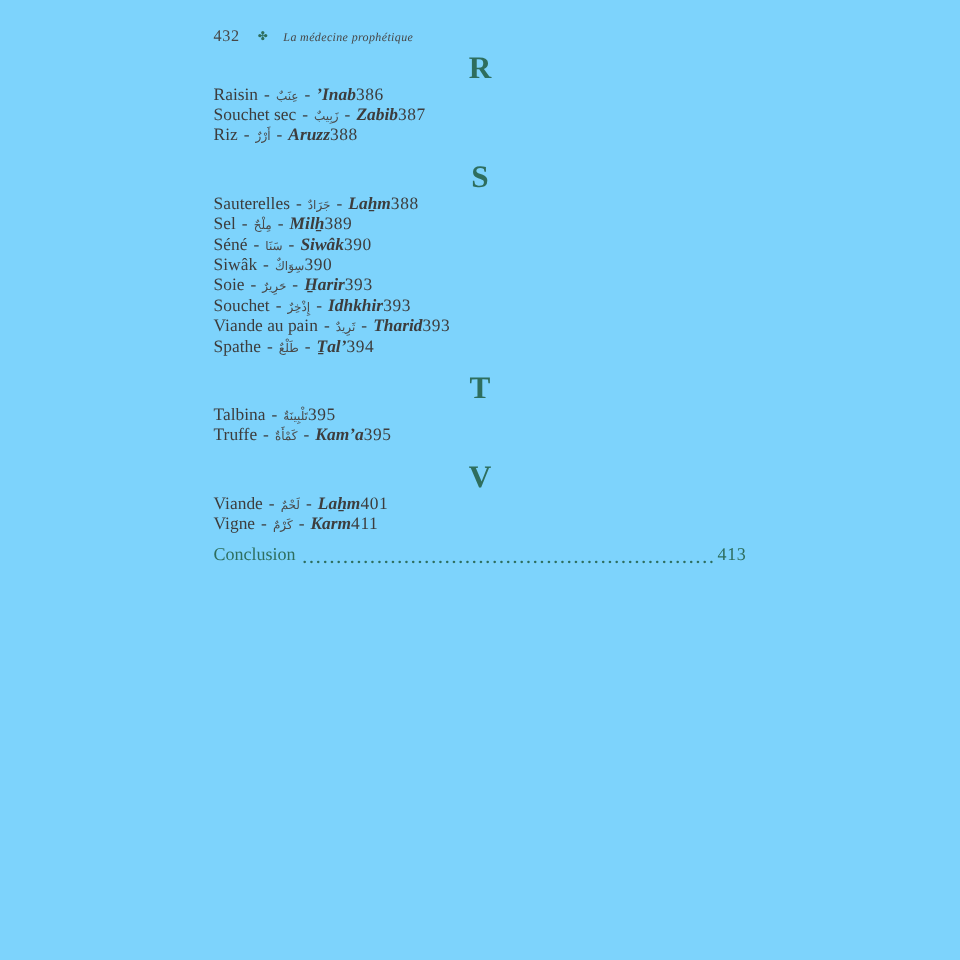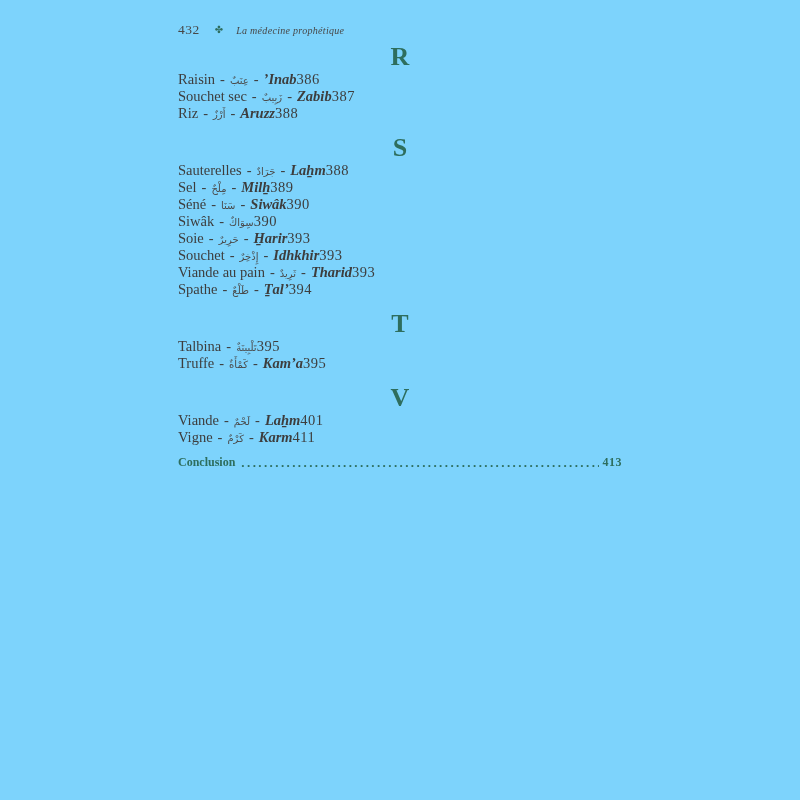--- a/index.html
+++ b/index.html
@@ -84,24 +84,24 @@
     letter-spacing: 2.2px;
     color: #6f6f6f;
   }
   .pagenum {
     color: #3d3d3d;
     letter-spacing: 0.5px;
   }
   
   .conclusion {
     display: flex;
-    align-items: flex-start;
+    align-items: center;
     margin-top: 9px;
-    font-size: 12px;
-    font-weight: bold;
+    font-size: 15px;
+    font-weight: normal;
     color: #2e6e5e;
     white-space: nowrap;
   }
   .conclusion .dots { margin: 0 4px 0 6px; }
   .conclusion .dots::after {
     color: #2e6e5e;
     font-weight: bold;
     letter-spacing: 2.4px;
   }
   .conclusion .pagenum { color: #2e6e5e; }

